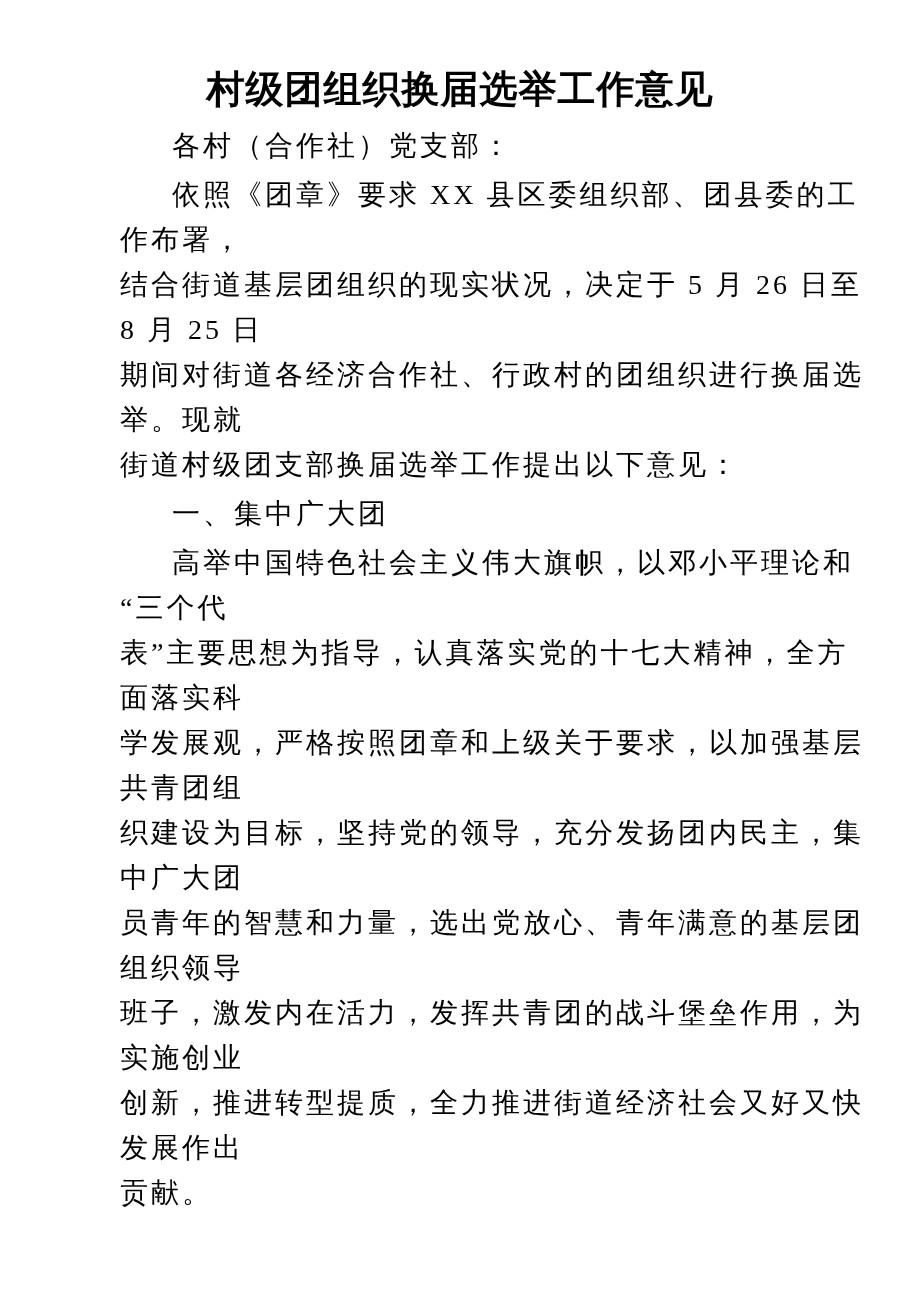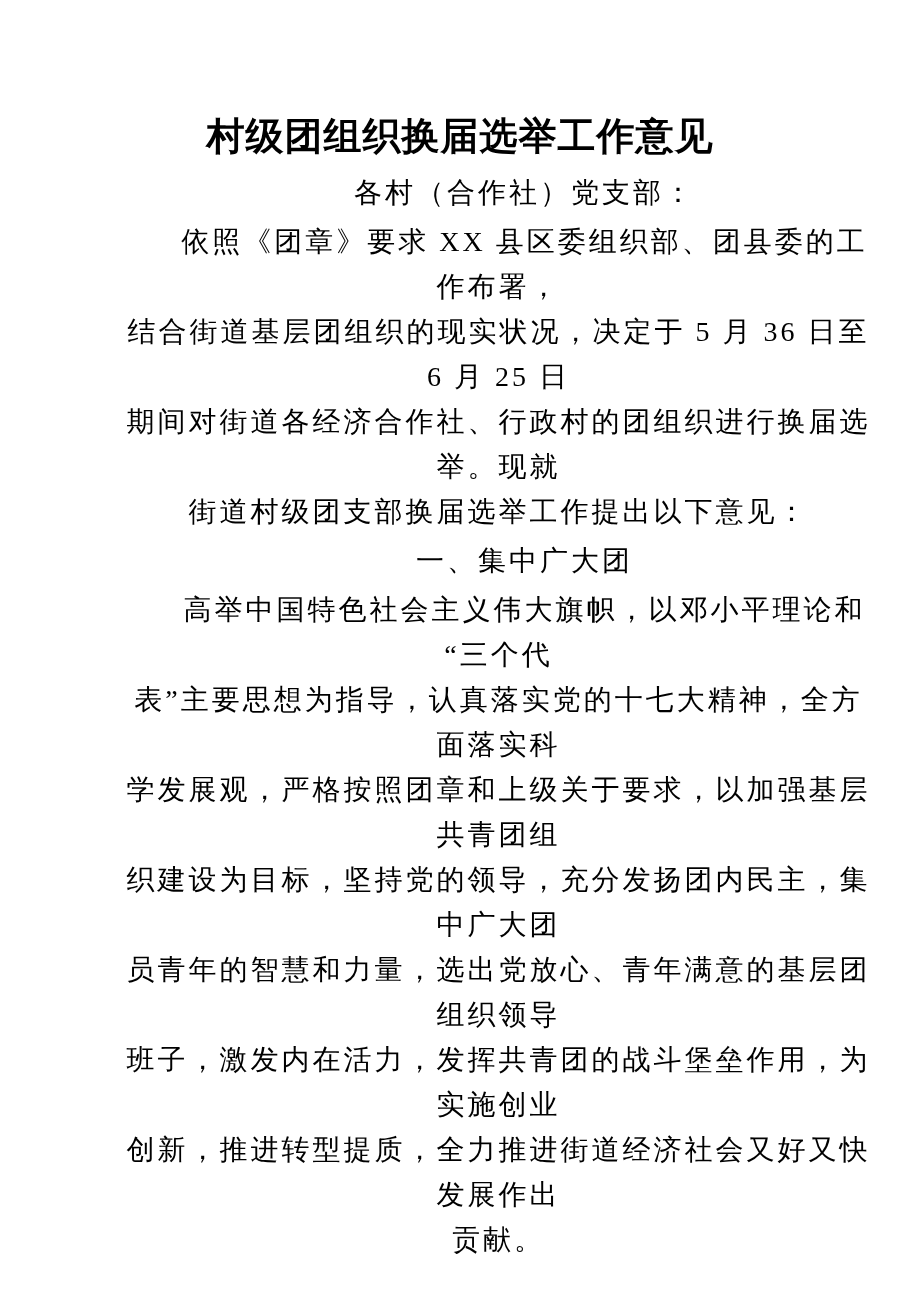--- a/index.html
+++ b/index.html
@@ -6,21 +6,21 @@
     margin: 0;
     padding: 0;
     background: #ffffff;
   }
   .page {
     position: relative;
     width: 920px;
     height: 1302px;
     box-sizing: border-box;
     background: #ffffff;
-    padding-top: 112px;
+    padding-top: 65px;
     overflow: hidden;
   }
   .doc-title {
     margin: 0;
     text-align: center;
     font-family: "Liberation Sans", "DejaVu Sans", sans-serif;
     font-weight: 700;
     font-size: 38px;
     line-height: 48px;
     letter-spacing: 1px;
@@ -32,34 +32,34 @@
     font-family: "Liberation Serif", "DejaVu Serif", serif;
     font-size: 28px;
     line-height: 45px;
     letter-spacing: 3px;
     color: #000000;
   }
   .doc-body p {
     margin: 0 0 4px 0;
     text-indent: 52px;
     white-space: pre-line; 
-    text-align: center;
+    text-align: left;
   }
 </style>
 </head>
 <body>
 
 <div class="page">
   <h1 class="doc-title">村级团组织换届选举工作意见</h1>
 
   <div class="doc-body">
     <p>各村（合作社）党支部：</p>
 
     <p>依照《团章》要求 XX 县区委组织部、团县委的工作布署，
-结合街道基层团组织的现实状况，决定于 5 月 36 日至 6 月 25 日
+结合街道基层团组织的现实状况，决定于 5 月 26 日至 8 月 25 日
 期间对街道各经济合作社、行政村的团组织进行换届选举。现就
 街道村级团支部换届选举工作提出以下意见：</p>
 
     <p>一、集中广大团</p>
 
     <p>高举中国特色社会主义伟大旗帜，以邓小平理论和“三个代
 表”主要思想为指导，认真落实党的十七大精神，全方面落实科
 学发展观，严格按照团章和上级关于要求，以加强基层共青团组
 织建设为目标，坚持党的领导，充分发扬团内民主，集中广大团
 员青年的智慧和力量，选出党放心、青年满意的基层团组织领导

